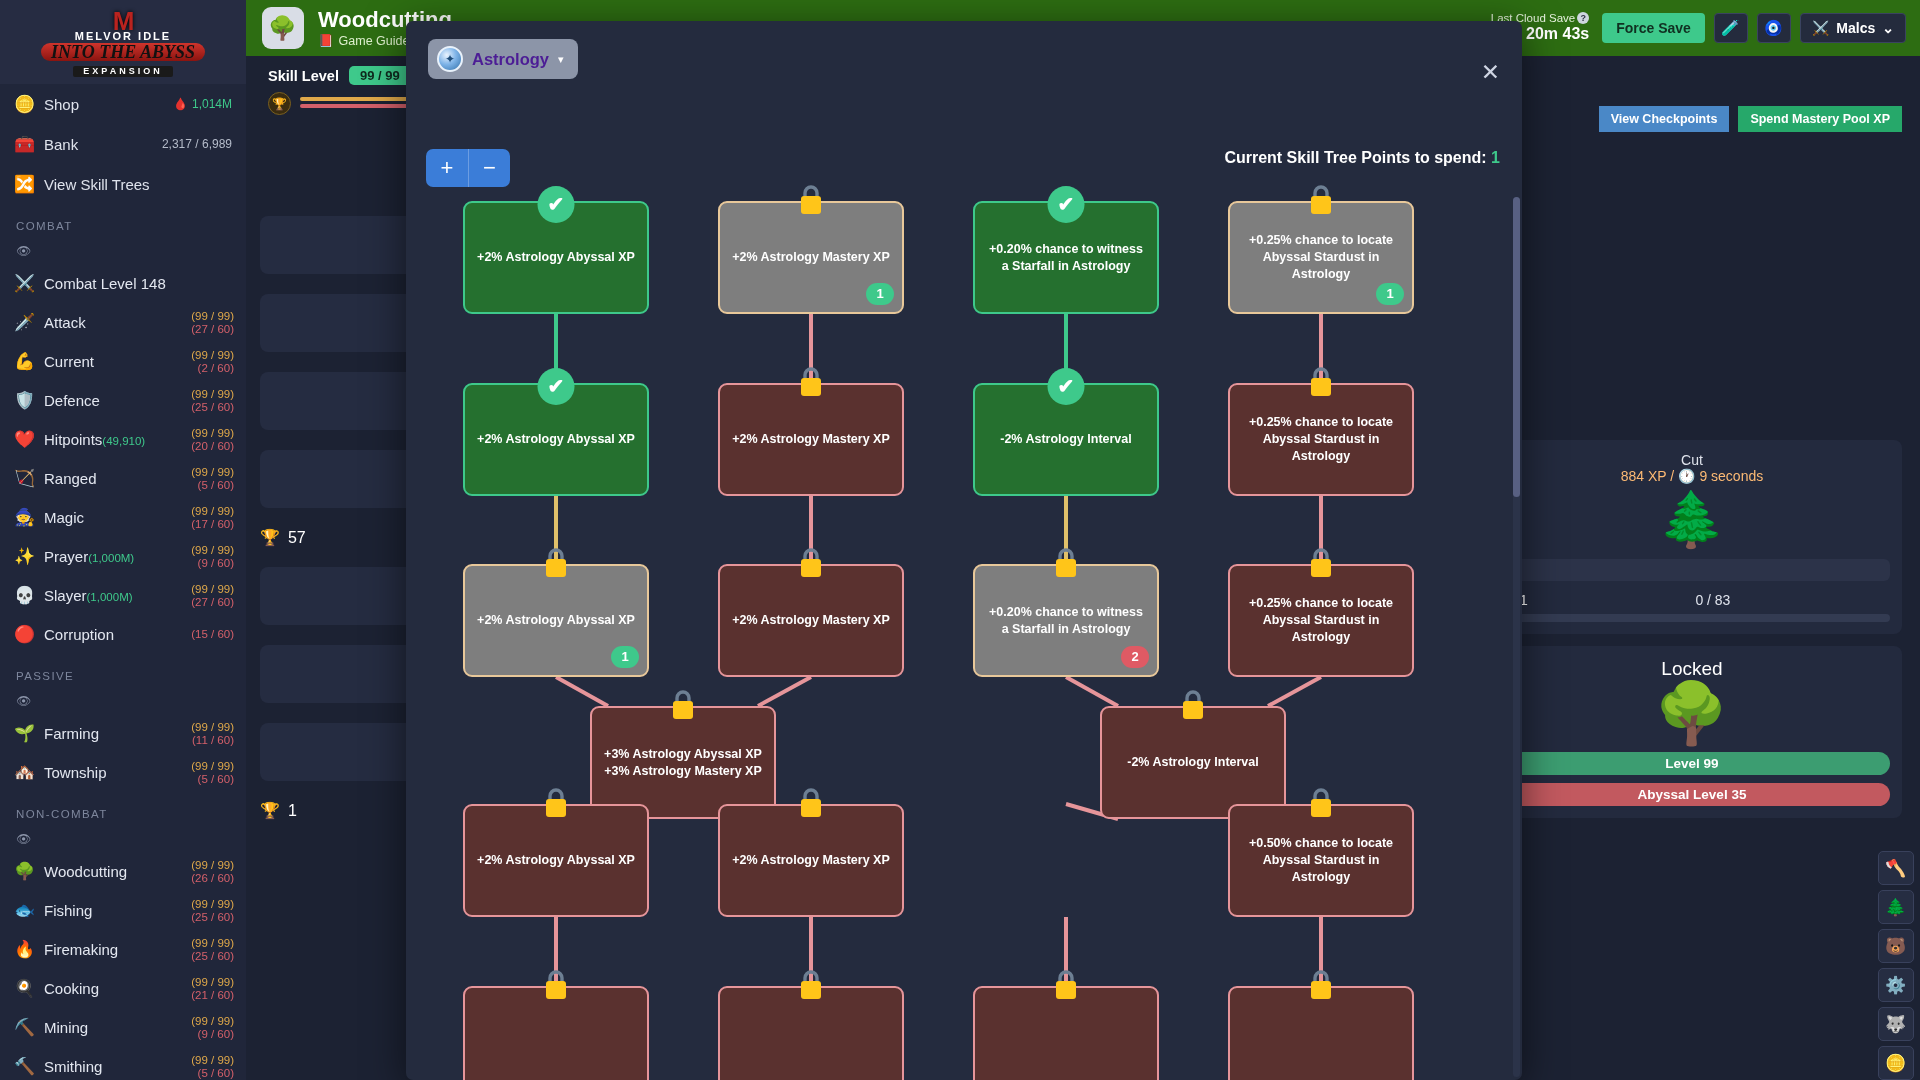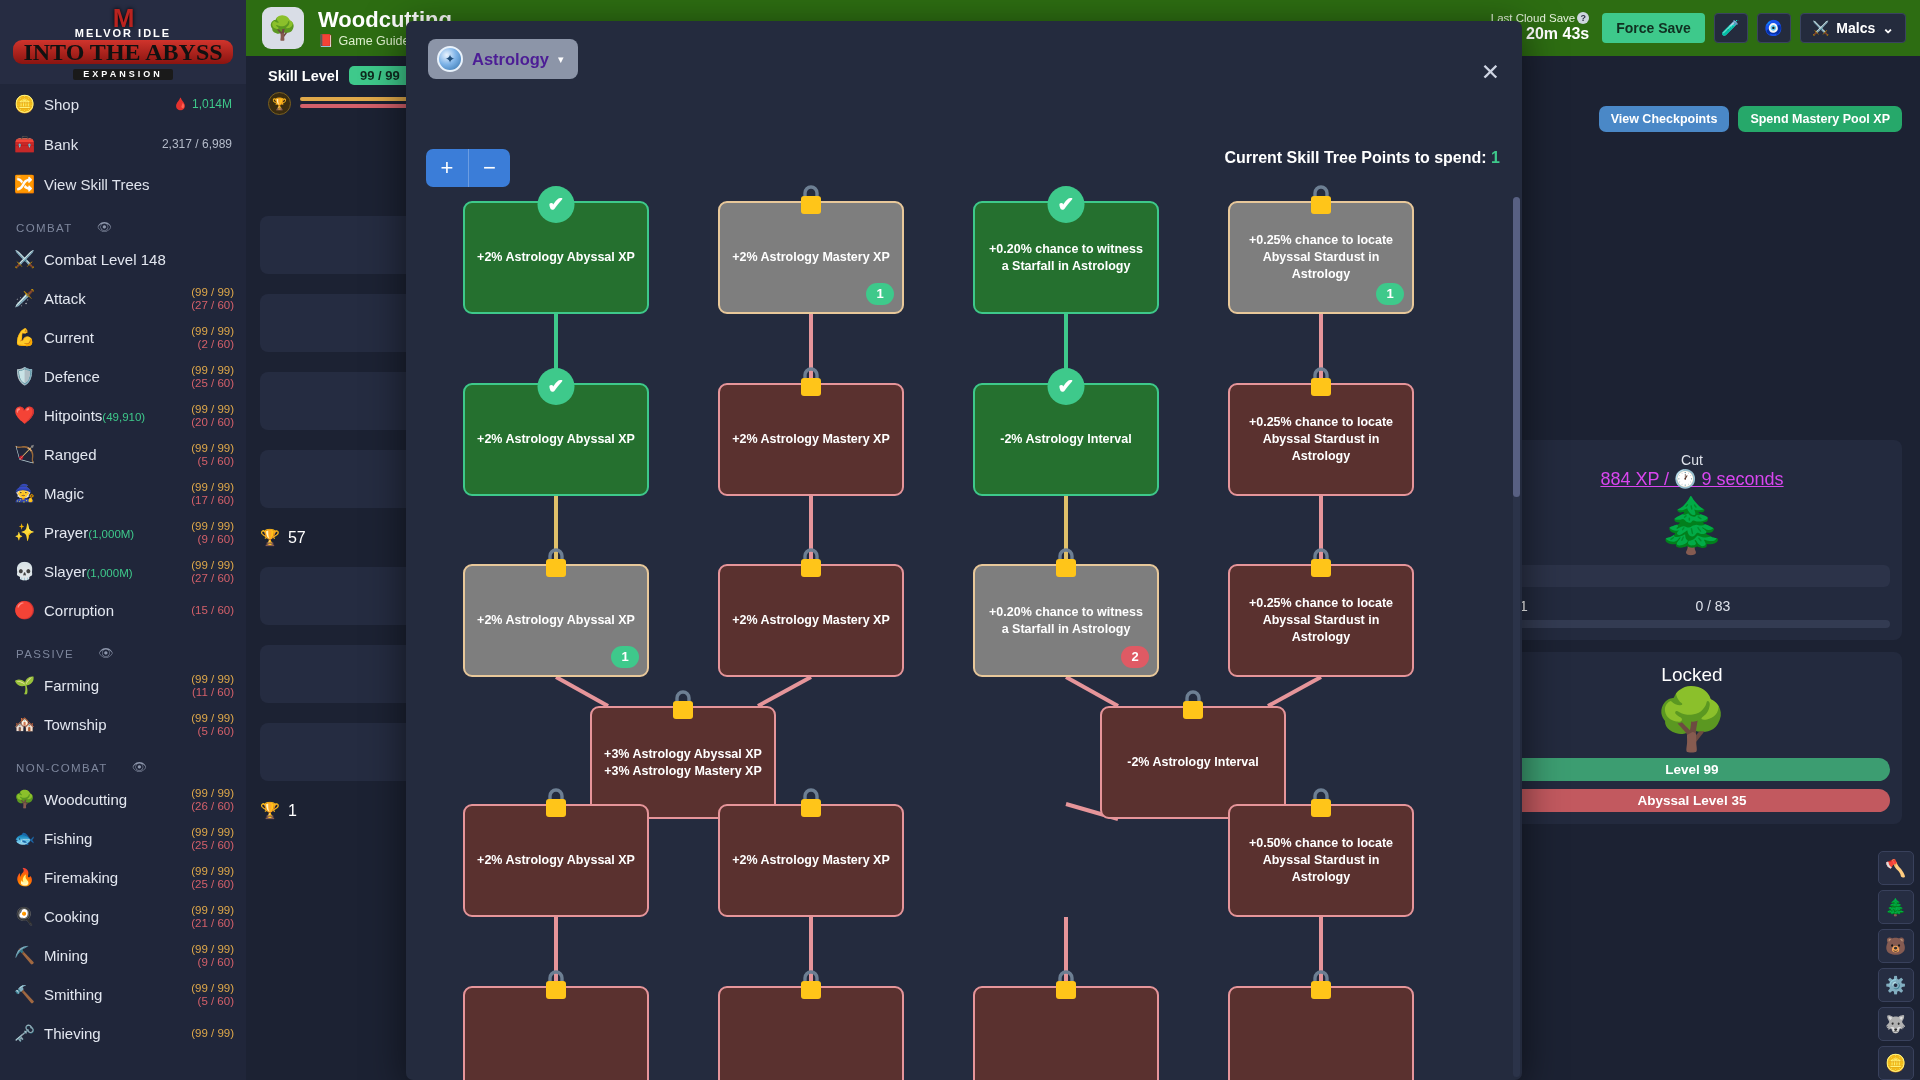--- a/index.html
+++ b/index.html
@@ -21,42 +21,43 @@
     height:84px; background:#262c42; display:flex; align-items:center;
     justify-content:center; position:relative;
   }
   .logo-art { text-align:center; line-height:1; position:relative; }
   .logo-m {
     font-size:26px; color:#b9231f; font-weight:bold; letter-spacing:-1px;
     text-shadow:0 0 4px #000; margin-bottom:-3px;
   }
   .logo-top { font-size:11px; font-weight:bold; letter-spacing:2px; color:#fff; }
   .logo-mid {
-    font-size:24px; font-weight:bold; letter-spacing:0px; color:#111;
+    font-size:18px; font-weight:bold; letter-spacing:0px; color:#111;
     background:linear-gradient(#d0342c,#8a1410);
     padding:0 10px; border-radius:9px; margin:1px 0;
     font-family:"Liberation Serif", serif;
+    font-style:italic;
   }
   .logo-bot {
     font-size:9px; font-weight:bold; letter-spacing:3px; color:#fff;
     background:#1a1a1a; display:inline-block; padding:1px 10px; border-radius:2px;
   }
 
   .nav-row {
     display:flex; align-items:center; height:40px; padding:0 14px;
     font-size:15px; color:#dfe3ec; cursor:pointer;
   }
   .nav-ic { width:30px; font-size:17px; flex:0 0 30px; }
   .nav-label { flex:1; white-space:nowrap; }
   .nav-right { font-size:12px; color:#b5bcca; white-space:nowrap; }
   .nav-right.green { color:#3ec98b; }
 
   .sec-head {
     padding:16px 16px 6px; font-size:11.5px; letter-spacing:1.4px;
-    color:#7d869c; display:flex; align-items:flex-end; gap:24px;
+    color:#7d869c; display:flex; align-items:flex-start; gap:12px;flex-direction:column;
   }
   .eye { font-size:12px; color:#8d96ab; }
 
   .skill-row {
     display:flex; align-items:center; height:39px; padding:0 12px 0 14px;
     cursor:pointer; position:relative;
   }
   .sk-ic { width:30px; flex:0 0 30px; font-size:17px; }
   .sk-name { flex:1; font-size:15px; color:#e3e7f0; white-space:nowrap; }
   .sk-sub { font-size:11.5px; color:#3ec98b;text-align:center; }
@@ -120,35 +121,35 @@
     justify-content:center; font-size:12px;
   }
   .xp-bars { flex:1; max-width:190px; }
   .xp-bar { height:4px; border-radius:2px; margin-bottom:3px; }
   .xp-text { font-size:13px; color:#e6e9f1; display:flex; gap:5px; align-items:center;}
 
   .bgbtn-row {
     position:absolute; right:18px; top:50px; display:flex; gap:9px;
   }
   .bgbtn {
-    font-size:12.5px; font-weight:bold; border-radius:7px; padding:6px 12px;
+    font-size:12.5px; font-weight:bold; border-radius:0; padding:6px 12px;
     color:#fff; cursor:pointer; border:none;
   }
   .bgbtn.blue { background:#4a88c7; }
   .bgbtn.green { background:#26a86a; }
 
   
   #right-col {
     position:absolute; right:18px; top:98px; width:420px; bottom:14px;
   }
   .rc-card { background:#232a3e; border-radius:8px; margin-bottom:12px; padding:12px; }
   .rc-center { text-align:center; }
   .rc-small { font-size:14px; color:#dfe3ec; }
   .rc-title { font-size:18px; color:#fff; margin:3px 0 4px; }
-  .rc-xp { font-size:18px; color:#d946ef;text-decoration:underline; }
+  .rc-xp { font-size:14px; color:#fdba74; }
   .tree-glyph { font-size:54px; line-height:1.1; margin:6px 0; color:#8b90b8; }
   .rc-prog-track { height:22px; background:#2c3349; border-radius:6px; margin-top:10px; }
   .rc-mast-row { display:flex; align-items:center; gap:8px; margin-top:10px; }
   .rc-mast-num { font-size:15px; color:#fff; }
   .rc-mast-mid { flex:1; text-align:center; font-size:14px; color:#dfe3ec; }
   .rc-mast-bar { height:8px; background:#333b52; border-radius:4px; margin-top:6px; }
   .locked-title { font-size:19px; color:#fff; margin-bottom:4px; }
   .lock-tree { font-size:60px; line-height:1; color:#fff; }
   .pill-bar {
     border-radius:12px; text-align:center; font-size:13.5px; font-weight:bold;

